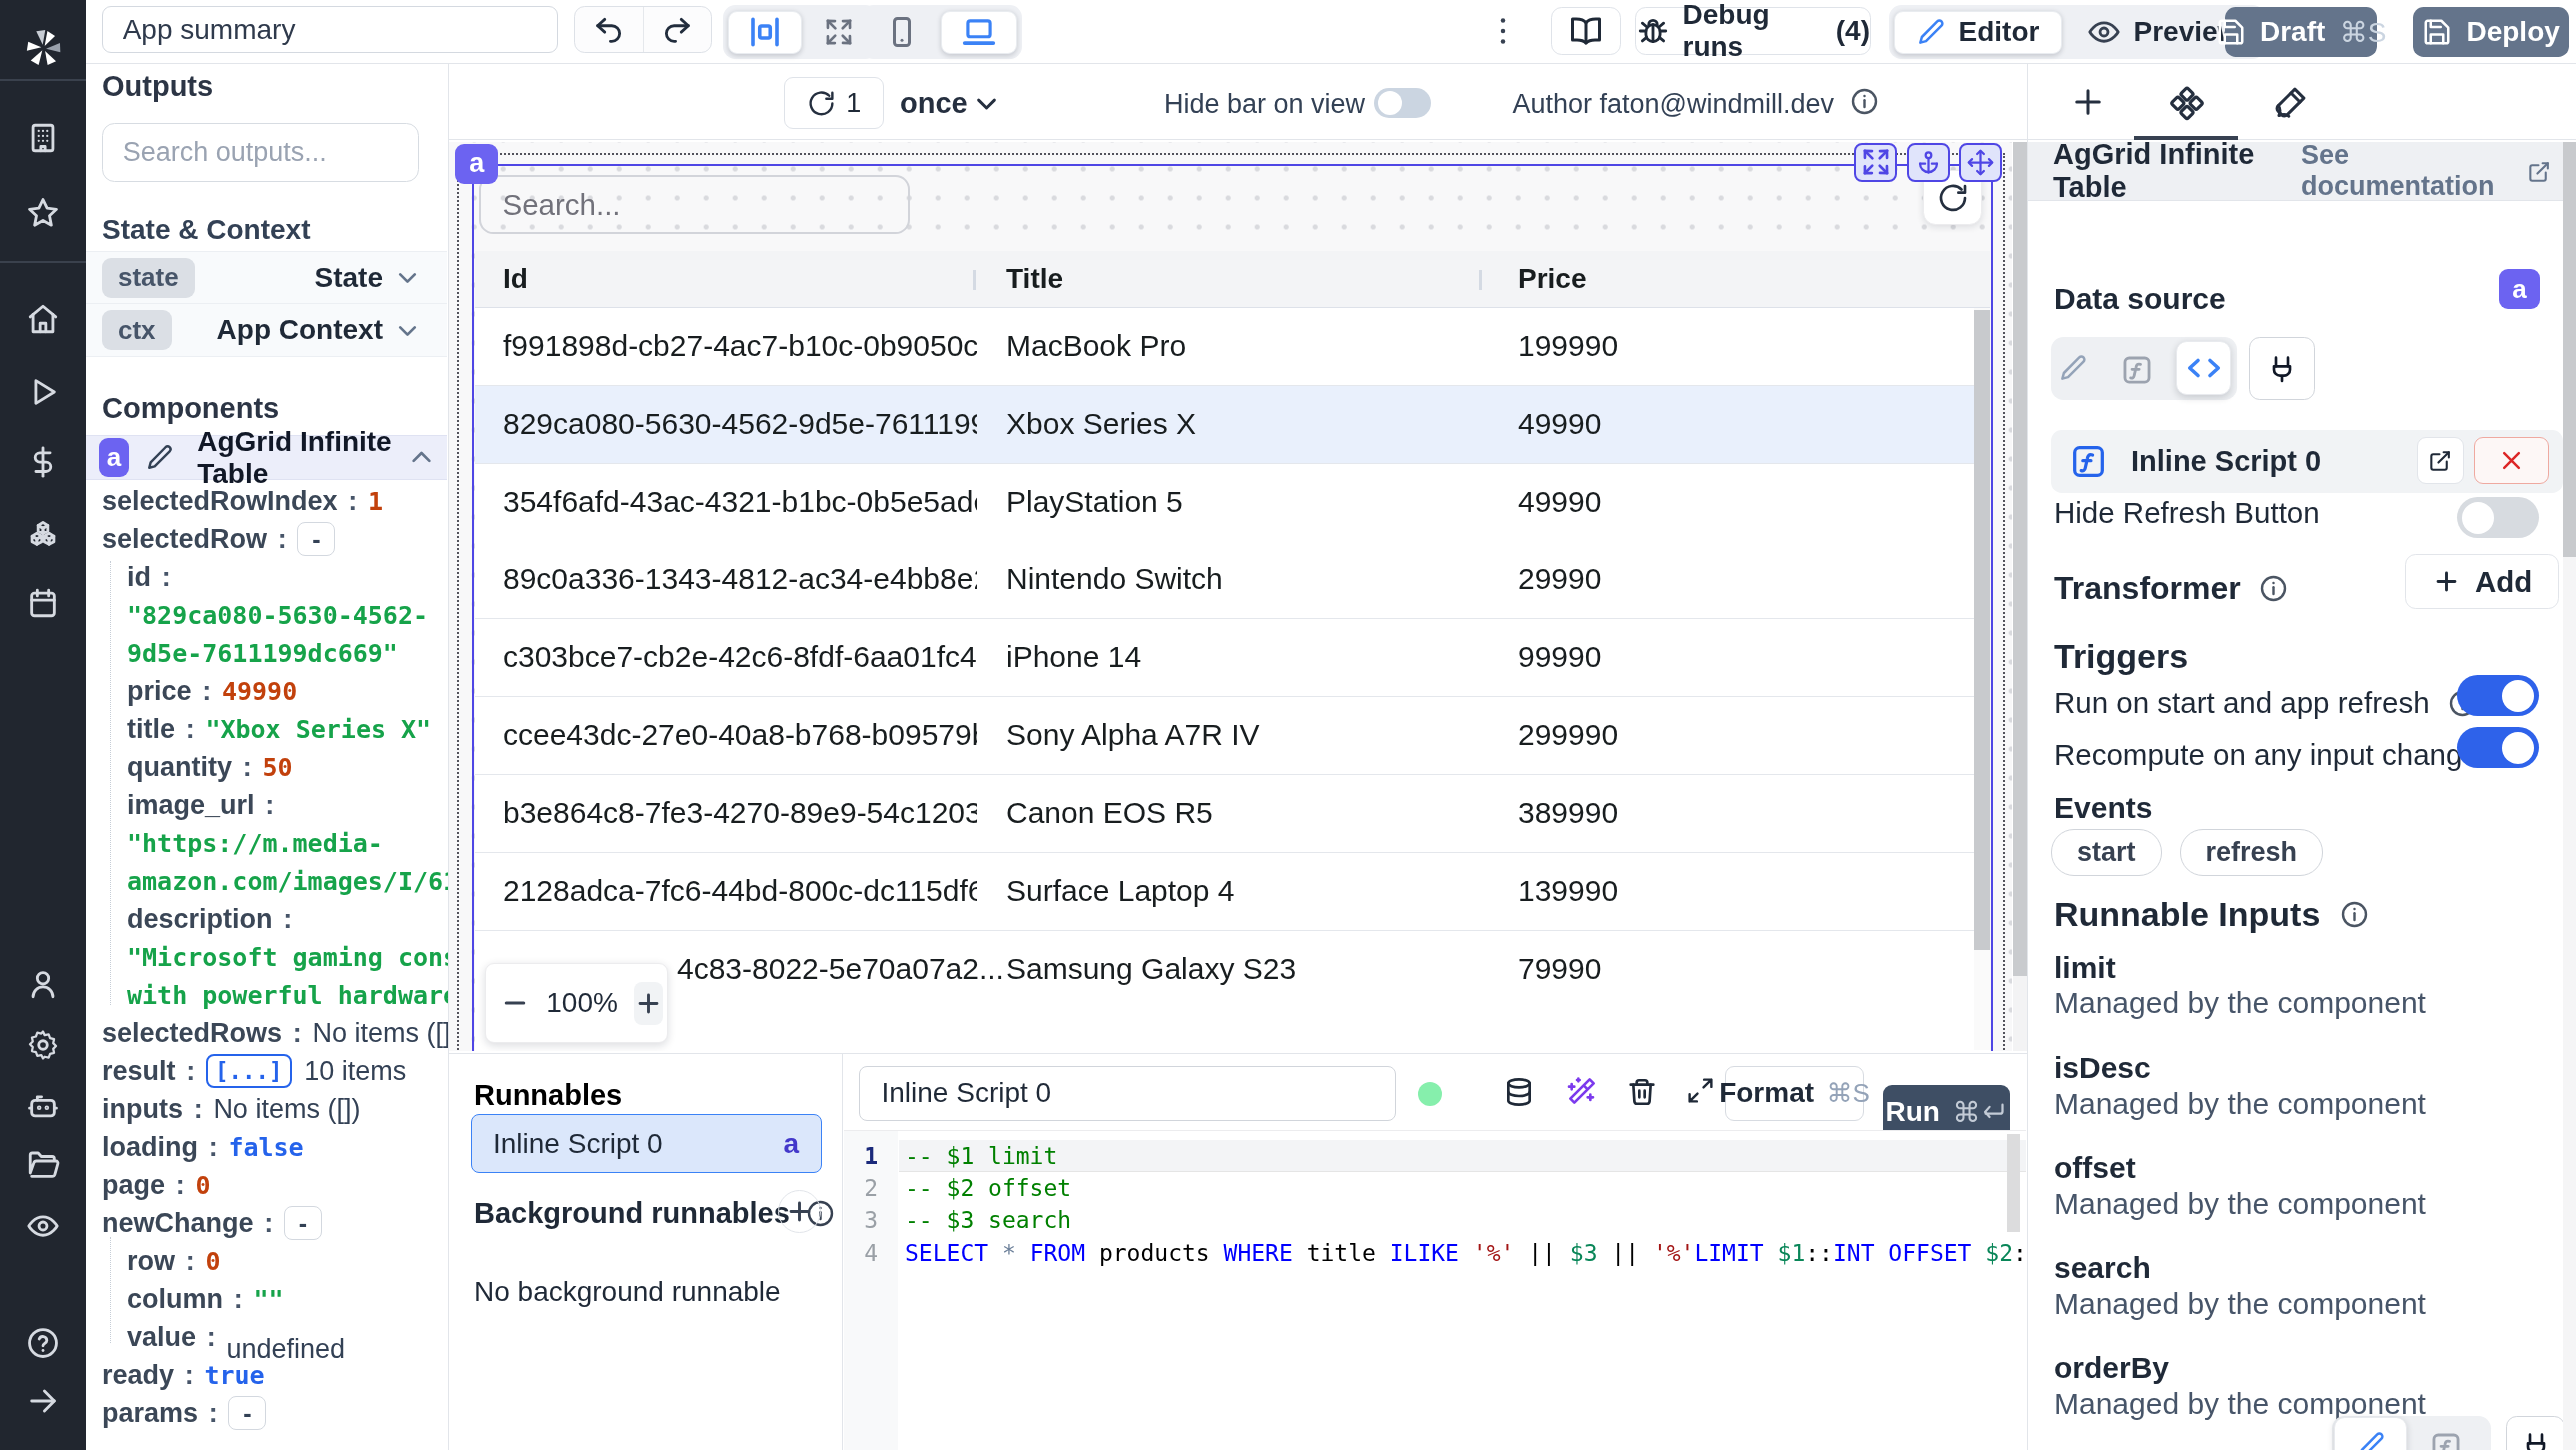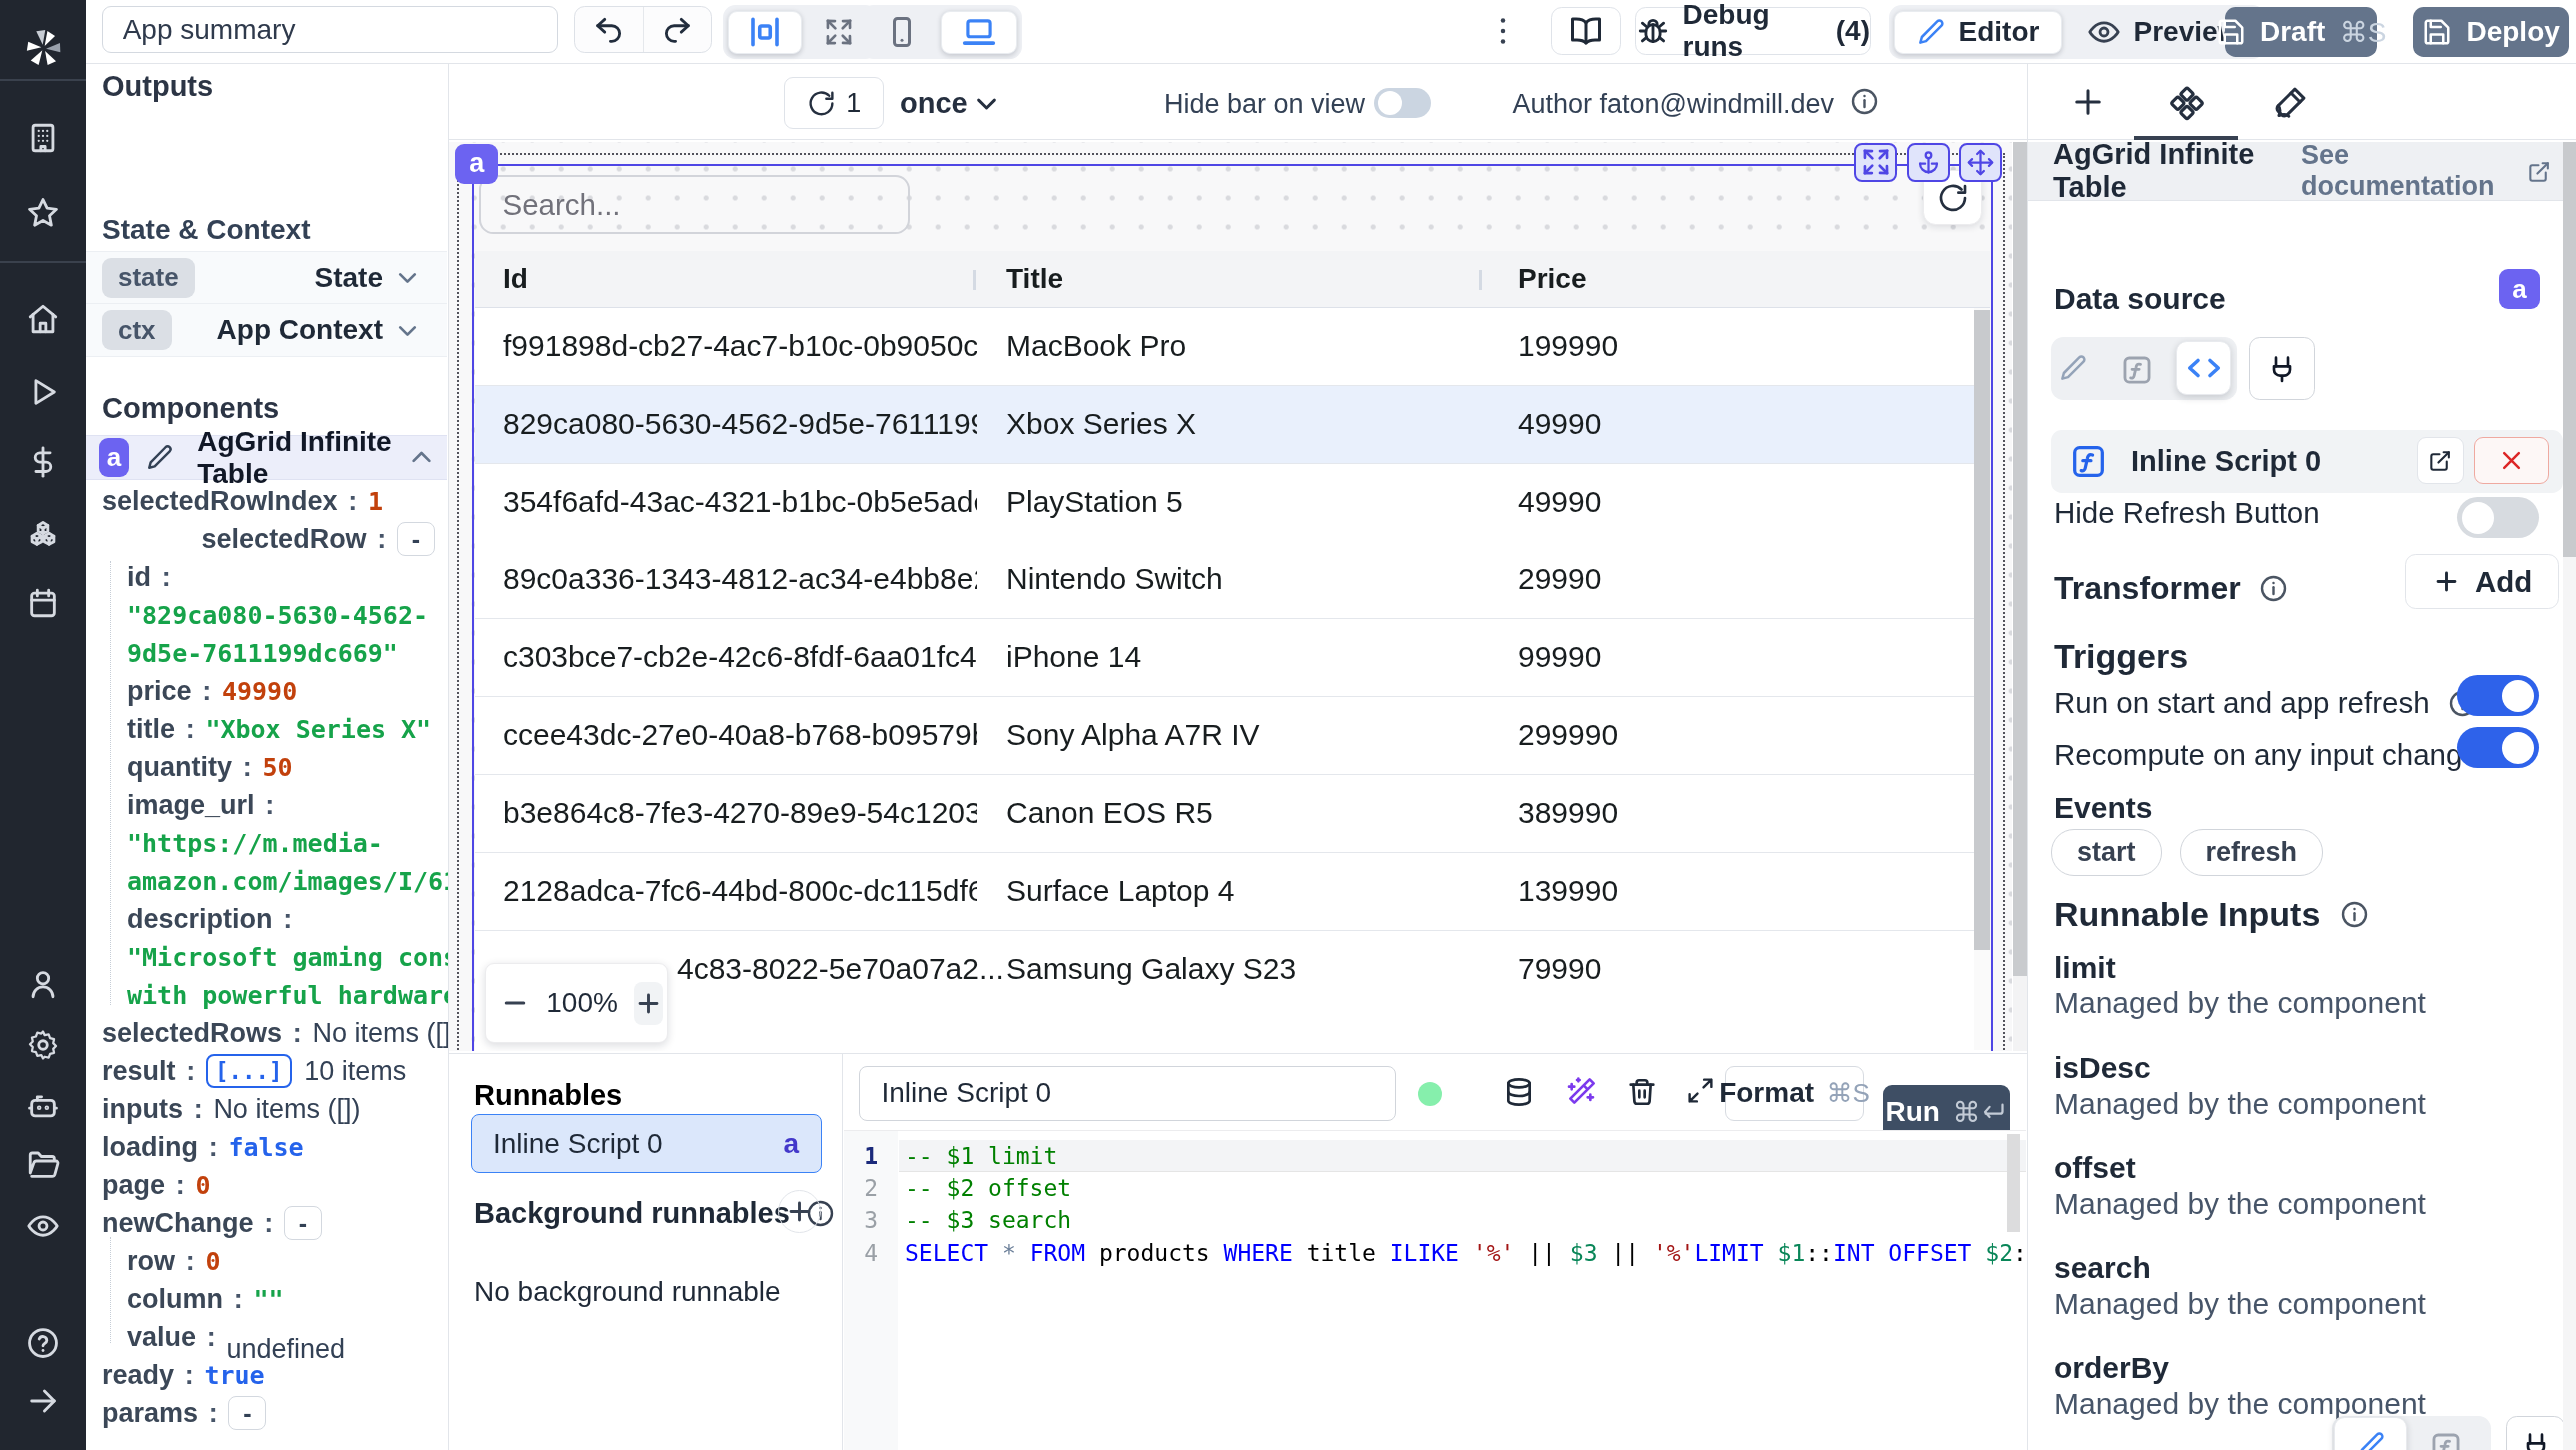--- a/index.html
+++ b/index.html
@@ -449,20 +449,21 @@
             <path d="M19.5 21h-15A1.5 1.5 0 0 1 3 19.5v-15A1.5 1.5 0 0 1 4.5 3h11L21 8.5v11a1.5 1.5 0 0 1-1.5 1.5z"></path>
             <path d="M17 21v-7H7v7M7 3v5h8"></path>
           </svg>
         </span>
       <span>Deploy</span>
     </div>
   </div>
 
   <div class="abs left-panel">
     <div class="lp-title">Outputs</div>
+    <input class="lp-search" placeholder="Search outputs..." style="">
     <div class="lp-sc-title">State &amp; Context</div>
     <div class="sc-rows" id="sc-rows">
         <div class="sc-row">
           <span class="sc-chip">state</span>
           <span class="sc-label">State</span>
           <span class="sc-chevron icon">
             <svg width="25" height="25" viewBox="0 0 24 24" fill="none" stroke="currentColor" stroke-width="2.4" stroke-linecap="round" stroke-linejoin="round">
               <path d="m5 9 7 7 7-7" stroke-width="2.6"></path>
             </svg>
           </span>
@@ -491,21 +492,21 @@
             <path d="m5 15 7-7 7 7" stroke-width="2.4"></path>
           </svg>
         </span>
     </div>
     <div class="out-tree" id="out-tree">
         <div class="tr-row" style="padding-left: 16px;">
           <span class="tr-key">selectedRowIndex</span>
           <span class="tr-colon">:</span>
           <span class="tr-val v-number">1</span>
         </div>
-        <div class="tr-row" style="padding-left: 16px; justify-content: flex-end;">
+        <div class="tr-row" style="padding-left: 16px;">
           <span class="tr-key">selectedRow</span>
           <span class="tr-colon">:</span>
           <span class="tr-minus">-</span>
         </div>
         <div class="tr-row" style="padding-left: 41px;">
           <span class="tr-key">id</span>
           <span class="tr-colon">:</span>
         </div>
         <div class="tr-row" style="padding-left: 41px;">
           <span class="tr-val v-string">"829ca080-5630-4562-</span>

